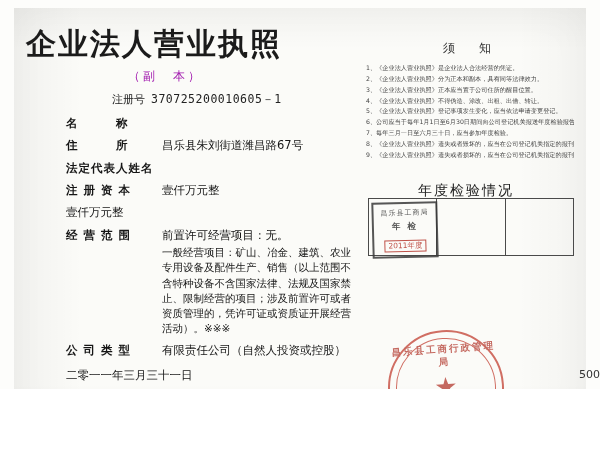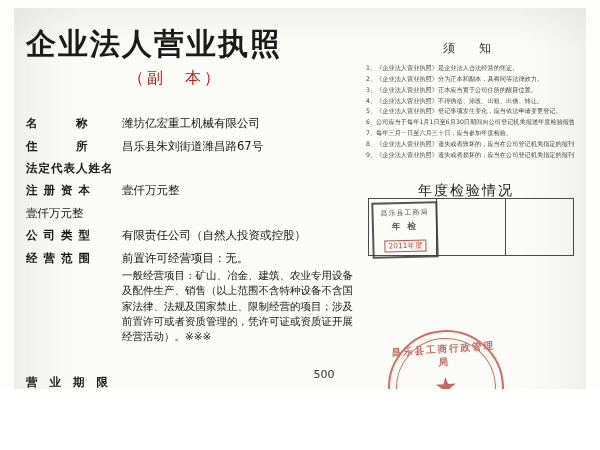--- a/index.html
+++ b/index.html
@@ -47,23 +47,23 @@
     font-family: "DejaVu Sans", sans-serif;
     font-weight: bold;
     font-size: 30px;
     letter-spacing: 2px;
     color: #1b1b1b;
   }
   .subtitle {
     position: absolute;
     left: 128px;
     top: 68px;
-    font-size: 16px;
+    font-size: 12px;
     letter-spacing: 3px;
-    color: #b91c1c;
+    color: #a21caf;
   }
   .reg-no {
     position: absolute;
     left: 112px;
     top: 92px;
     font-size: 11px;
     color: #222;
     white-space: nowrap;
   }
   .reg-no .num {
@@ -76,20 +76,21 @@
   .fields {
     position: absolute;
     left: 26px;
     top: 116px;
     width: 330px;
   }
   .row {
     display: flex;
     align-items: flex-start;
     margin-bottom: 7px;
+    margin-left: 40px;
   }
   .row .lab {
     flex: 0 0 96px;
     font-size: 11.5px;
     font-weight: bold;
     color: #161616;
     letter-spacing: 1px;
     white-space: nowrap;
   }
   .row .val {
@@ -236,66 +237,68 @@
   }
   .dates .row .lab { flex: 0 0 96px; letter-spacing: 4px; }
   .dates .row .val { font-size: 11.5px; }
   .valid-val { font-family: "DejaVu Sans", sans-serif; }
 
   .page-number {
     position: absolute;
     left: 0;
     right: 0;
     bottom: 8px;
-    text-align: center;
+    text-align: right;
     font-size: 11px;
     color: #333;
     font-family: "DejaVu Sans", sans-serif;
     margin-left: 48px;
   }
 </style>
 </head>
 <body>
 
 <div class="page">
   <div class="paper"></div>
 
   <div class="title">企业法人营业执照</div>
   <div class="subtitle">（副　本）</div>
 
+  <div class="reg-no">
+    <span>注册号</span><span class="num">370725200010605－1</span>
+  </div>
 
   <div class="fields">
     <div class="row">
       <div class="lab">名　　　称</div>
-      <div class="val">潍坊亿宏重工机械有限公司</div>
     </div>
     <div class="row">
       <div class="lab">住　　　所</div>
       <div class="val">昌乐县朱刘街道潍昌路67号</div>
     </div>
     <div class="row">
       <div class="lab">法定代表人姓名</div>
     </div>
     <div class="row">
       <div class="lab">注 册 资 本</div>
       <div class="val">壹仟万元整</div>
     </div>
     <div class="row">
       <div class="val">壹仟万元整</div>
-    </div>
-    <div class="row">
-      <div class="lab">公 司 类 型</div>
-      <div class="val">有限责任公司（自然人投资或控股）</div>
     </div>
     <div class="row">
       <div class="lab">经 营 范 围</div>
       <div class="val">
         <div>前置许可经营项目：无。</div>
         <div class="scope-extra">一般经营项目：矿山、冶金、建筑、农业专用设备及配件生产、销售（以上范围不含特种设备不含国家法律、法规及国家禁止、限制经营的项目；涉及前置许可或者资质管理的，凭许可证或资质证开展经营活动）。※※※</div>
       </div>
+    </div>
+    <div class="row">
+      <div class="lab">公 司 类 型</div>
+      <div class="val">有限责任公司（自然人投资或控股）</div>
     </div>
   </div>
 
   <div class="notice">
     <div class="notice-title">须　知</div>
     <div class="notice-line">1、《企业法人营业执照》是企业法人合法经营的凭证。</div>
     <div class="notice-line">2、《企业法人营业执照》分为正本和副本，具有同等法律效力。</div>
     <div class="notice-line">3、《企业法人营业执照》正本应当置于公司住所的醒目位置。</div>
     <div class="notice-line">4、《企业法人营业执照》不得伪造、涂改、出租、出借、转让。</div>
     <div class="notice-line">5、《企业法人营业执照》登记事项发生变化，应当依法申请变更登记。</div>
@@ -320,20 +323,21 @@
 
   <div class="seal">
     <div class="seal-inner"></div>
     <div class="seal-top">昌乐县工商行政管理局</div>
     <div class="star">★</div>
     <div class="seal-bottom">企业注册专用章</div>
   </div>
 
   <div class="dates">
     <div class="row">
+      <div class="val">二零一一年三月三十一日</div>
     </div>
     <div class="row">
       <div class="lab">营 业 期 限</div>
     </div>
   </div>
 
   <div class="page-number">500</div>
 </div>
 
 </body></html>

